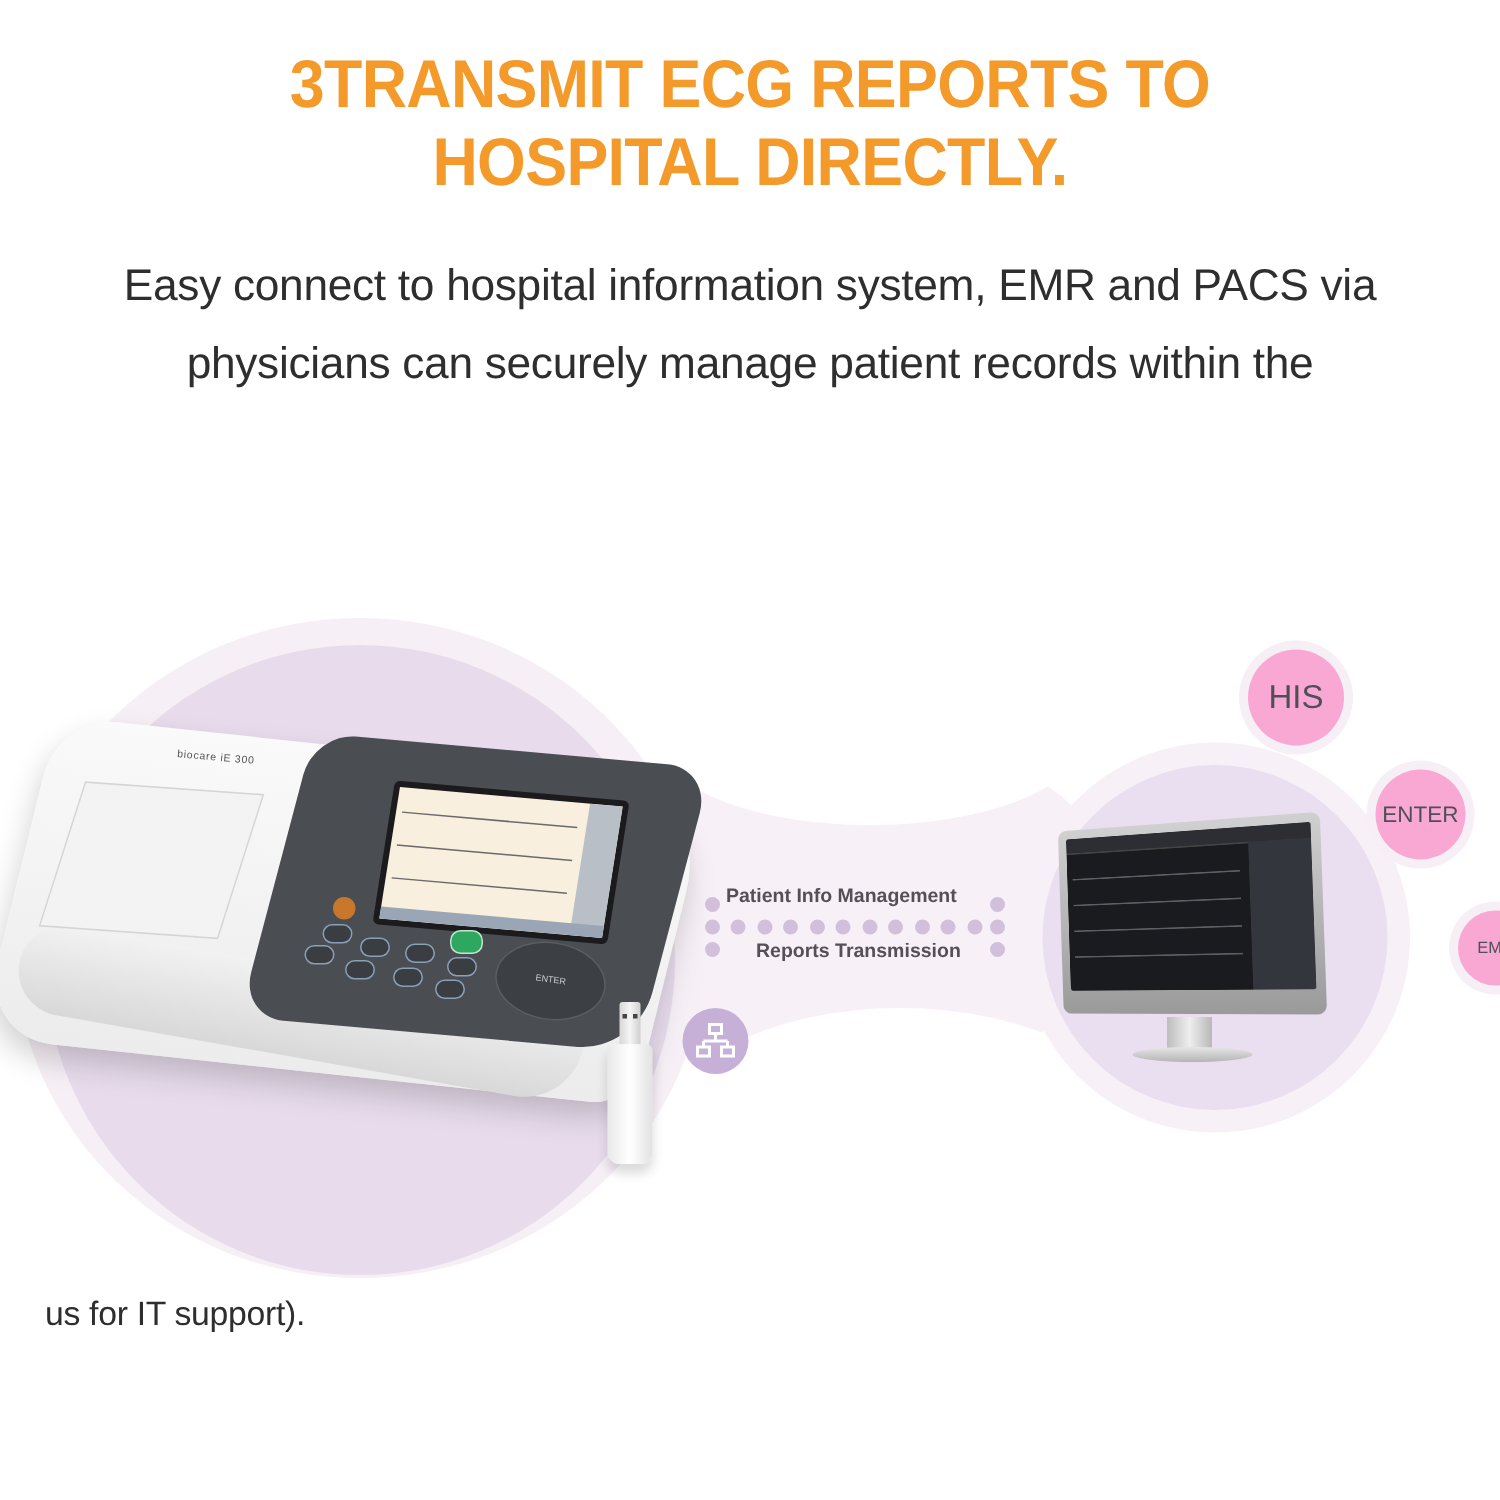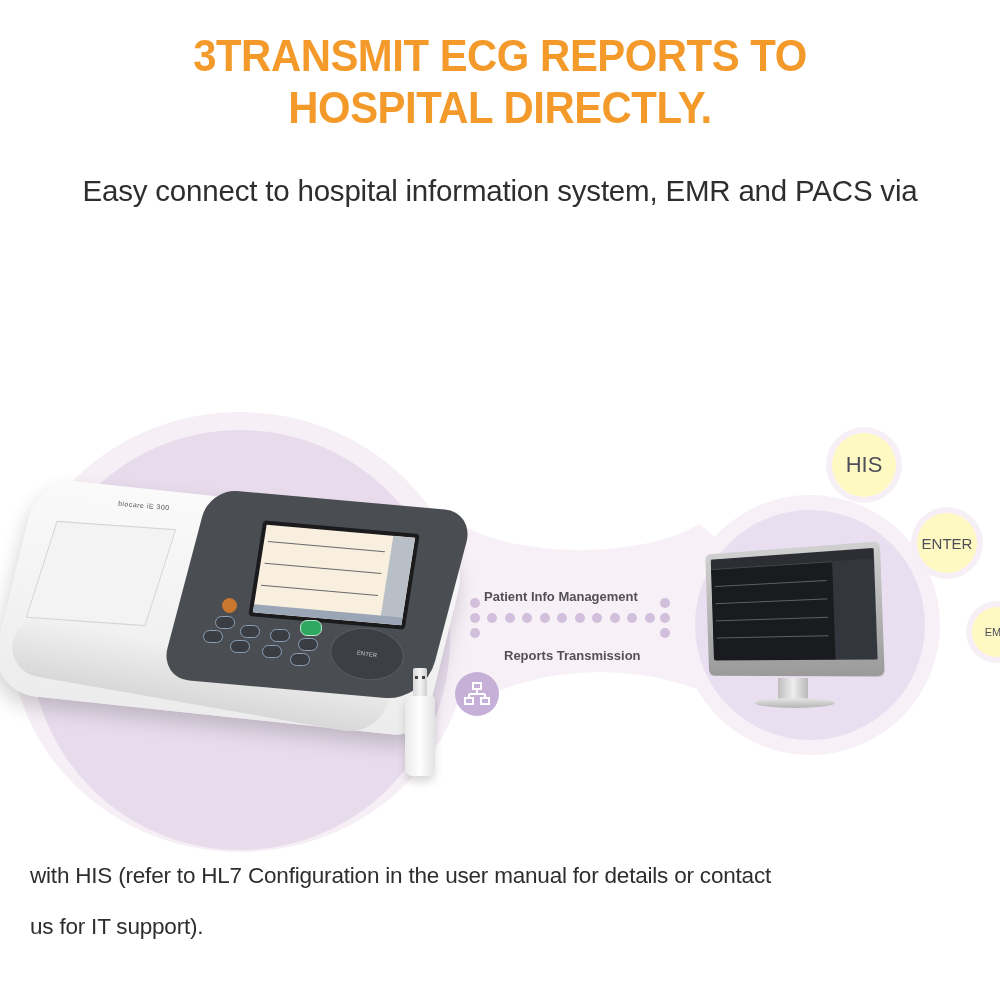--- a/index.html
+++ b/index.html
@@ -17,27 +17,27 @@
   .desc span { display:block; white-space:nowrap; }
   
   .illus { position:absolute; left:0; top:400px; width:1000px; height:450px; }
   .blob-left { position:absolute; left:30px; top:30px; width:420px; height:420px; border-radius:50%; background:#e8dcec; }
   .blob-left-outer { position:absolute; left:10px; top:12px; width:460px; height:440px; border-radius:50%; background:#f6eff6; }
   .bridge { position:absolute; left:400px; top:110px; width:340px; height:190px; background:#f7f0f6; border-radius:90px; }
   .bridge-cut-top { position:absolute; left:440px; top:40px; width:280px; height:110px; border-radius:50%; background:#ffffff; }
   .bridge-cut-bot { position:absolute; left:440px; top:272px; width:320px; height:170px; border-radius:50%; background:#ffffff; }
   .blob-right-outer { position:absolute; left:680px; top:95px; width:260px; height:260px; border-radius:50%; background:#f7f0f6; }
   .blob-right { position:absolute; left:695px; top:110px; width:230px; height:230px; border-radius:50%; background:#eadff0; }
-  .bubble { position:absolute; border-radius:50%; background:#fef9c3; color:#4f4f57; display:flex; align-items:center; justify-content:center; font-family:"Liberation Sans", sans-serif; box-shadow:0 0 0 6px #f6eff6; }
+  .bubble { position:absolute; border-radius:50%; background:#f9a8d4; color:#4f4f57; display:flex; align-items:center; justify-content:center; font-family:"Liberation Sans", sans-serif; box-shadow:0 0 0 6px #f6eff6; }
   .bubble.his { left:832px; top:33px; width:64px; height:64px; font-size:22px; }
   .bubble.pacs { left:917px; top:113px; width:60px; height:60px; font-size:15px; }
   .bubble.emr { left:972px; top:207px; width:50px; height:50px; font-size:11px;text-align:right; }
   .label { position:absolute; color:#555058; font-weight:bold; font-size:13px; font-family:"Liberation Sans", sans-serif; }
   .label.pim { left:484px; top:189px; }
-  .label.rt { left:504px; top:248px; }
+  .label.rt { left:504px; top:226px; }
   .dots { position:absolute; left:470px; top:213px; display:flex; gap:7.5px; }
   .dot { width:10px; height:10px; border-radius:50%; background:#d1bfdc; }
   .dot-col { position:absolute; display:flex; flex-direction:column; gap:5px; }
   .net-icon { position:absolute; left:455px; top:272px; width:44px; height:44px; border-radius:50%; background:#c7b0d8; display:flex; align-items:center; justify-content:center; }
   
   .device { position:absolute; left:0; top:0; width:470px; height:420px; }
   .dev-body { position:absolute; left:8px; top:100px; width:445px; height:215px; background:linear-gradient(180deg,#fafafa,#ececec); border-radius:40px 70px 30px 50px; transform:skewX(-8deg) rotate(6deg); box-shadow:0 10px 20px rgba(0,0,0,0.18); }
   .dev-front { position:absolute; left:10px; top:245px; width:380px; height:60px; background:linear-gradient(180deg,#f2f2f2,#d8d8d8); border-radius:30px 10px 40px 30px; transform:rotate(10deg); }
   .dev-paper { position:absolute; left:40px; top:125px; width:120px; height:95px; background:#f3f3f3; border:1px solid #d5d5d5; transform:skewX(-14deg) rotate(4deg); }
   .dev-panel { position:absolute; left:182px; top:100px; width:270px; height:190px; background:#4a4d52; border-radius:28px 30px 40px 30px; transform:skewX(-10deg) rotate(5deg); }
@@ -74,20 +74,21 @@
 </head>
 <body>
 
 <div class="title">
   <div>3TRANSMIT ECG REPORTS TO</div>
   <div>HOSPITAL DIRECTLY.</div>
 </div>
 
 <div class="desc">
   <span>Easy connect to hospital information system, EMR and PACS via</span>
+  <span>physicians can securely manage patient records within the</span>
 </div>
 
 <div class="illus">
   <div class="bridge"></div>
   <div class="bridge-cut-top"></div>
   <div class="bridge-cut-bot"></div>
   <div class="blob-left-outer"></div>
   <div class="blob-left"></div>
   <div class="blob-right-outer"></div>
   <div class="blob-right"></div>
@@ -175,15 +176,14 @@
     <div class="mon-stand"></div>
     <div class="mon-base"></div>
   </div>
 
   <div class="bubble his">HIS</div>
   <div class="bubble pacs">ENTER</div>
   <div class="bubble emr">EMR</div>
 </div>
 
 <div class="note">
-  <span>with HIS (refer to HL7 Configuration in the user manual for details or contact</span>
   <span>us for IT support).</span>
 </div>
 
 </body></html>

